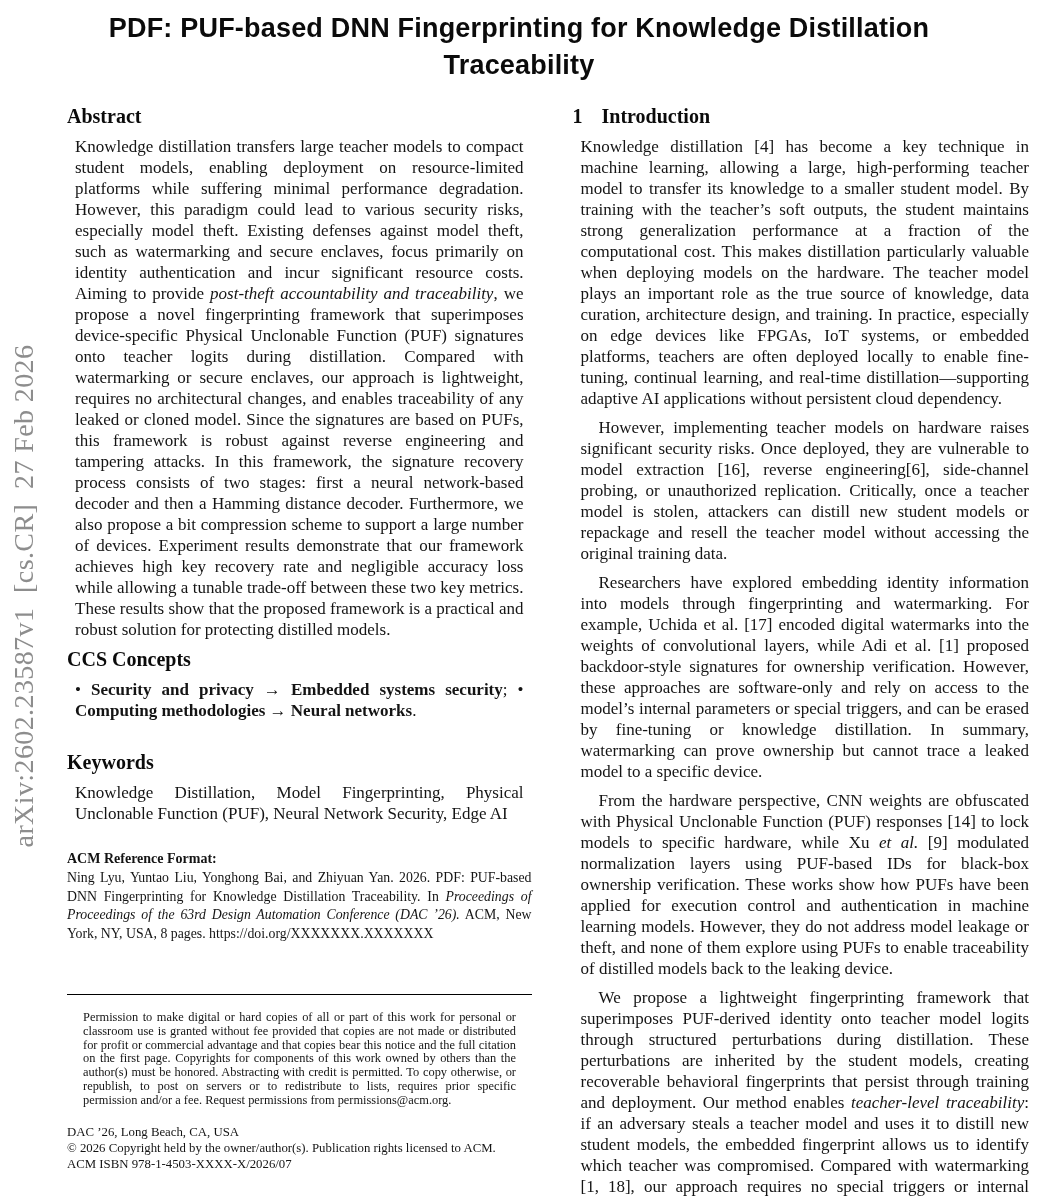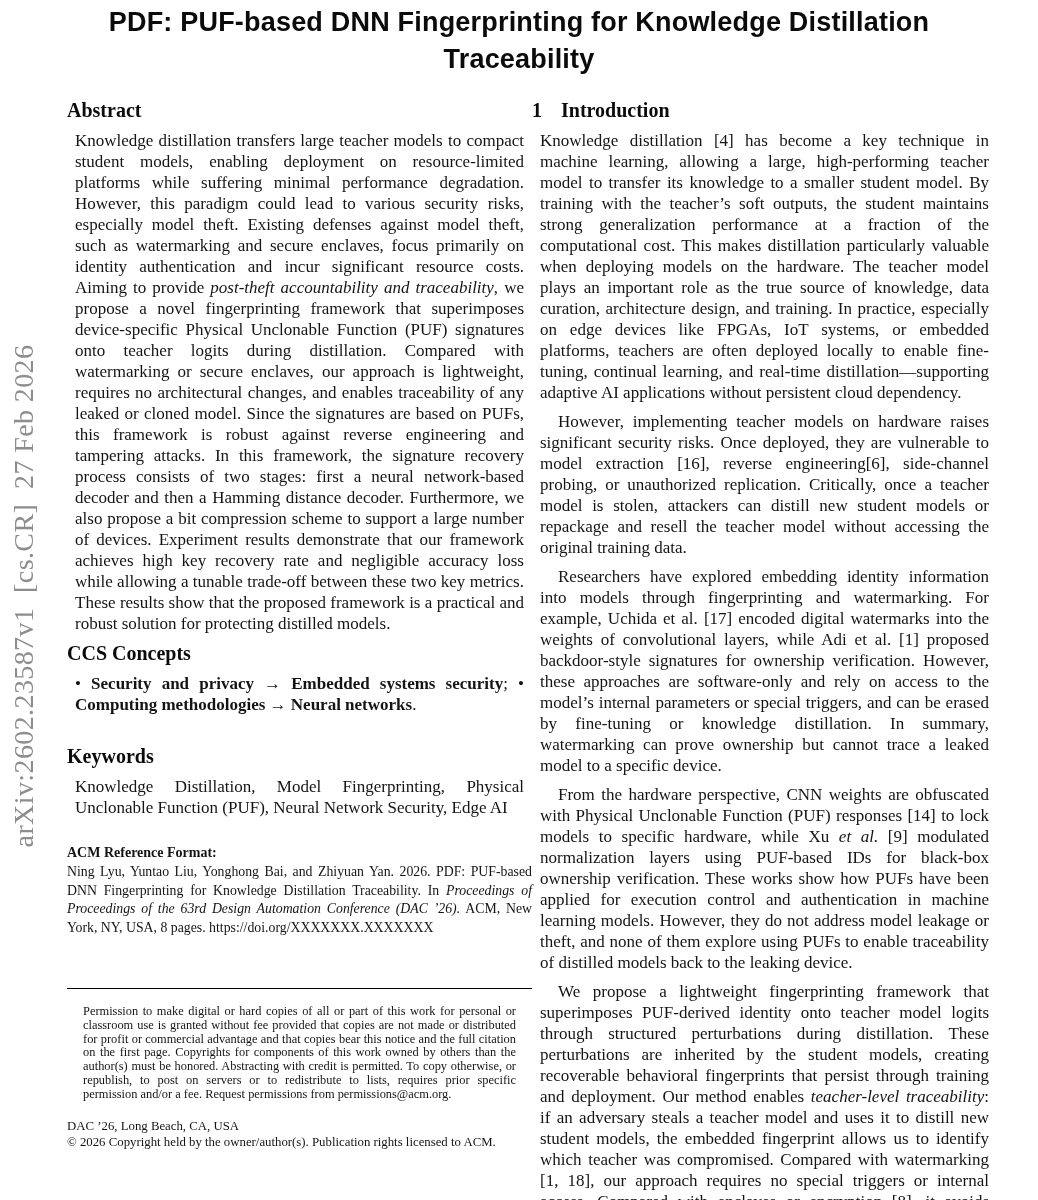--- a/index.html
+++ b/index.html
@@ -14,33 +14,33 @@
   .watermark {
     position:absolute; top:938px; left:8px;
     transform:rotate(-90deg); transform-origin:0 0;
     width:684px; height:34px;
     font-size:28px; color:#8d8d8d; text-align:center;
     white-space:pre; letter-spacing:0.4px;
   }
 
   
   .paper-title {
-    margin:4px auto 0 auto; max-width:930px;
+    margin:10px auto 0 auto; max-width:930px;
     text-align:center;
     font-family:"Liberation Sans", sans-serif;
     font-weight:bold; font-size:27px; line-height:37px;
     letter-spacing:0.2px; color:#0b0b0b;
   }
   .authors {
     margin-top:15px; text-align:center;
     font-size:18.5px; color:#111;
   }
 
   
-  .columns { display:flex; margin:21px 1px 0 67px; height:1049px; }
+  .columns { display:flex; gap:41px; margin:21px 1px 0 67px; height:1049px; }
   .col { width:465px; }
   .col-left { position:relative; }
 
   h2.sec {
     font-size:20px; font-weight:bold; margin:0 0 7px 0; color:#0b0b0b;
     font-family:"Liberation Serif", serif;
   }
   .mt { margin-top:25px; }
   .secnum { display:inline-block; margin-right:19px; }
 
@@ -84,20 +84,21 @@
       <p class="body">Knowledge Distillation, Model Fingerprinting, Physical Unclonable Function (PUF), Neural Network Security, Edge AI</p>
 
       <h3 class="acm-head">ACM Reference Format:</h3>
       <p class="acm-ref"><span>Ning Lyu, Yuntao Liu, Yonghong Bai, and Zhiyuan Yan. 2026. PDF: PUF-based DNN Fingerprinting for Knowledge Distillation Traceability. In </span><span class="it">Proceedings of Proceedings of the 63rd Design Automation Conference (DAC ’26).</span><span> ACM, New York, NY, USA, 8 pages. https://doi.org/XXXXXXX.XXXXXXX</span></p>
 
       <div class="footblock">
         <hr class="footrule">
         <p class="permission">Permission to make digital or hard copies of all or part of this work for personal or classroom use is granted without fee provided that copies are not made or distributed for profit or commercial advantage and that copies bear this notice and the full citation on the first page. Copyrights for components of this work owned by others than the author(s) must be honored. Abstracting with credit is permitted. To copy otherwise, or republish, to post on servers or to redistribute to lists, requires prior specific permission and/or a fee. Request permissions from permissions@acm.org.</p>
         <p class="venue">DAC ’26, Long Beach, CA, USA</p>
         <p class="smallline">© 2026 Copyright held by the owner/author(s). Publication rights licensed to ACM.</p>
+        <p class="smallline">ACM ISBN 978-1-4503-XXXX-X/2026/07</p>
       </div>
     </div>
 
     <div class="col col-right">
       <h2 class="sec"><span class="secnum">1</span><span>Introduction</span></h2>
 
       <p class="body">Knowledge distillation [4] has become a key technique in machine learning, allowing a large, high-performing teacher model to transfer its knowledge to a smaller student model. By training with the teacher’s soft outputs, the student maintains strong generalization performance at a fraction of the computational cost. This makes distillation particularly valuable when deploying models on the hardware. The teacher model plays an important role as the true source of knowledge, data curation, architecture design, and training. In practice, especially on edge devices like FPGAs, IoT systems, or embedded platforms, teachers are often deployed locally to enable fine-tuning, continual learning, and real-time distillation—supporting adaptive AI applications without persistent cloud dependency.</p>
       <p class="body ind">However, implementing teacher models on hardware raises significant security risks. Once deployed, they are vulnerable to model extraction [16], reverse engineering[6], side-channel probing, or unauthorized replication. Critically, once a teacher model is stolen, attackers can distill new student models or repackage and resell the teacher model without accessing the original training data.</p>
       <p class="body ind">Researchers have explored embedding identity information into models through fingerprinting and watermarking. For example, Uchida et al. [17] encoded digital watermarks into the weights of convolutional layers, while Adi et al. [1] proposed backdoor-style signatures for ownership verification. However, these approaches are software-only and rely on access to the model’s internal parameters or special triggers, and can be erased by fine-tuning or knowledge distillation. In summary, watermarking can prove ownership but cannot trace a leaked model to a specific device.</p>
       <p class="body ind"><span>From the hardware perspective, CNN weights are obfuscated with Physical Unclonable Function (PUF) responses [14] to lock models to specific hardware, while Xu </span><span class="it">et al.</span><span> [9] modulated normalization layers using PUF-based IDs for black-box ownership verification. These works show how PUFs have been applied for execution control and authentication in machine learning models. However, they do not address model leakage or theft, and none of them explore using PUFs to enable traceability of distilled models back to the leaking device.</span></p>

